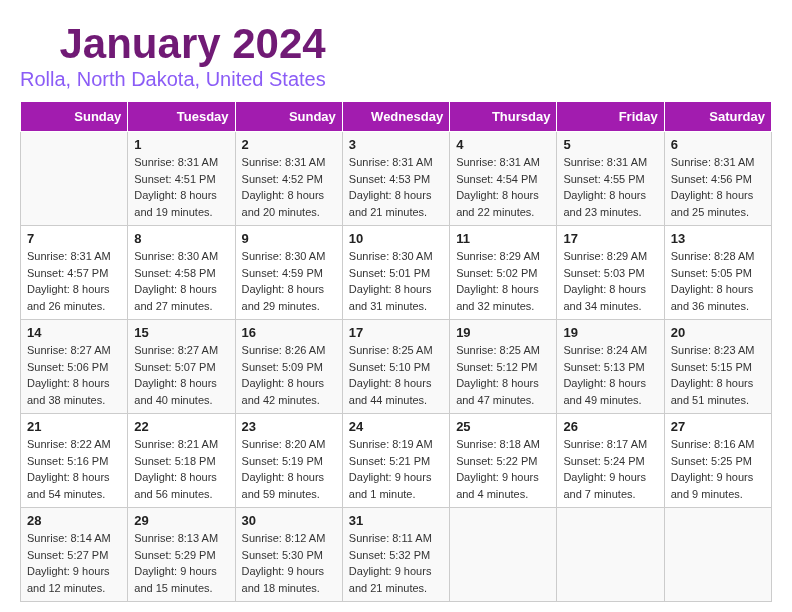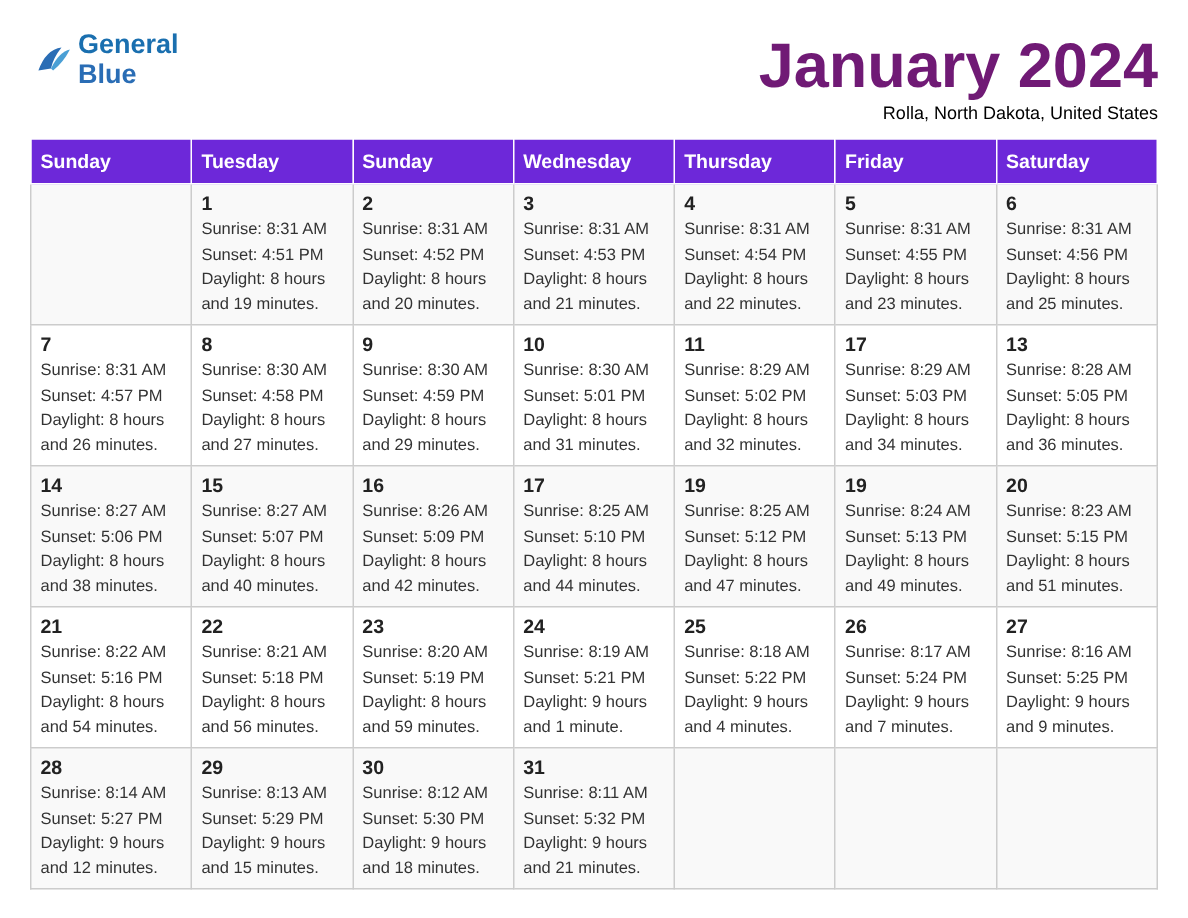--- a/index.html
+++ b/index.html
@@ -36,35 +36,35 @@
     }
     .title-area {
       text-align: right;
     }
     .calendar-title {
       font-size: 42px;
       font-weight: bold;
       color: #701a75;
     }
     .calendar-subtitle {
-      font-size: 12px;
-      color: #000000;
+      font-size: 20px;
+      color: #8b5cf6;
     }
     table {
       width: 100%;
       border-collapse: collapse;
       table-layout: fixed;
     }
     thead tr th {
-      background-color: #6d28d9;
+      background-color: #a21caf;
       color: #fff;
       font-size: 13px;
       font-weight: bold;
       padding: 7px 6px;
-      text-align: left;
+      text-align: right;
       border: 1px solid #fff;
     }
     tbody tr td {
       border: 1px solid #ccc;
       vertical-align: top;
       padding: 5px 6px;
       font-size: 11px;
       color: #222;
       min-height: 80px;
       height: 90px;
@@ -82,32 +82,20 @@
     .day-info {
       font-size: 11px;
       line-height: 1.5;
       color: #333;
     }
   </style>
 </head>
 <body>
 
 <div class="header">
-  <div class="logo">
-    <svg class="logo-bird" viewBox="0 0 40 40">
-      <path d="M8,30 Q15,10 30,8 Q22,18 20,28 Z" fill="#2a6db5"></path>
-      <path d="M20,28 Q28,12 38,10 Q32,22 22,30 Z" fill="#4a9fd5"></path>
-    </svg>
-    <div>
-      <div class="logo-text">
-        <span>General</span><br>
-        <span style="color:#2a6db5">Blue</span>
-      </div>
-    </div>
-  </div>
   <div class="title-area">
     <div class="calendar-title">January 2024</div>
     <div class="calendar-subtitle">Rolla, North Dakota, United States</div>
   </div>
 </div>
 
 <table>
   <thead>
     <tr>
     <th>Sunday</th>

